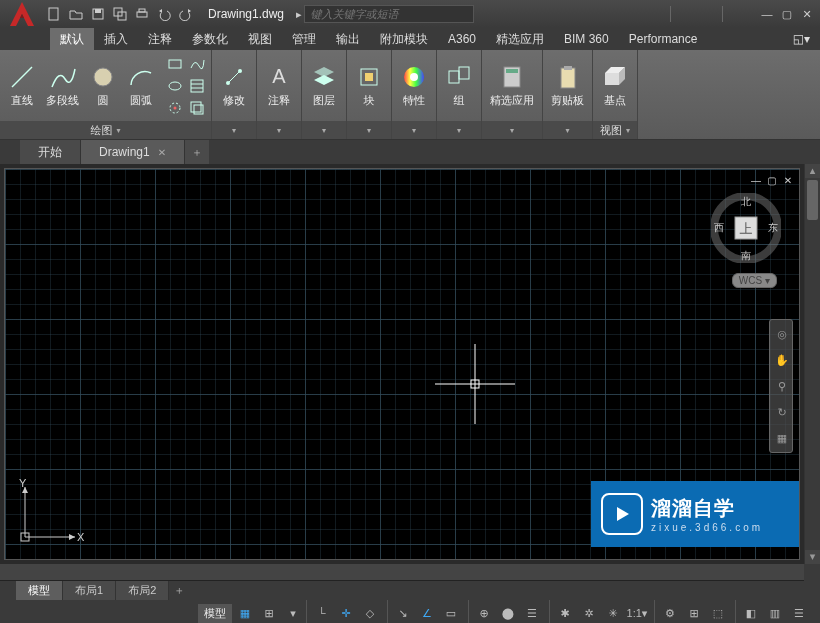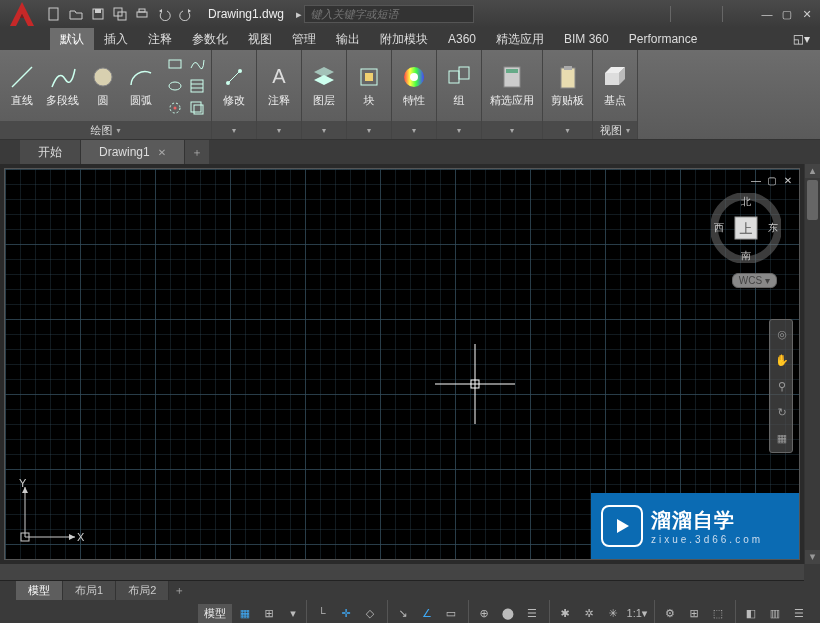--- a/index.html
+++ b/index.html
@@ -66,21 +66,21 @@
 .nav-btn { width:20px; height:20px; display:flex; align-items:center; justify-content:center; color:#999; cursor:pointer;}
 .crosshair { position:absolute; top:175px; left:430px; z-index:4;}
 .ucs-icon { position:absolute; bottom:10px; left:10px; z-index:4;}
 .ucs-icon text { fill:#ccc; font-size:11px;}
 .vscroll { width:16px; background:#444; border-left:1px solid #333; display:flex; flex-direction:column;}
 .vscroll-track { flex:1; background:#3a3a3a; position:relative;}
 .vscroll-thumb { position:absolute; left:2px; right:2px; top:2px; height:40px; background:#666; border-radius:2px;}
 .hscroll { height:16px; background:#444; display:flex;}
 
 
-.watermark { position:absolute; bottom:0px; right:0px; width:208px; height:66px; background:#0b6bb3; display:flex; align-items:center; padding:6px 10px; z-index:10; gap:8px;}
+.watermark { position:absolute; bottom:12px; right:0px; width:208px; height:66px; background:#0b6bb3; display:flex; align-items:center; padding:6px 10px; z-index:10; gap:8px;}
 .watermark-icon { width:42px; height:42px; border:2px solid #fff; border-radius:8px; display:flex; align-items:center; justify-content:center;}
 .watermark-text { color:#fff; display:flex; flex-direction:column;}
 .watermark-title { font-size:20px; font-weight:bold; letter-spacing:1px;}
 .watermark-sub { font-size:10px; letter-spacing:3px; color:#cde;}
 
 .layout-tabs { height:20px; background:#3a3a3a; display:flex; align-items:stretch; padding-left:16px; border-top:1px solid #222;}
 .layout-tab { padding:2px 12px; color:#ccc; background:#4a4a4a; border-right:1px solid #333; cursor:pointer; font-size:11px; display:flex; align-items:center;}
 .layout-tab.active { background:#5e5e5e; color:#fff;}
 .layout-add { width:20px; display:flex; align-items:center; justify-content:center; color:#aaa; cursor:pointer;}
 

